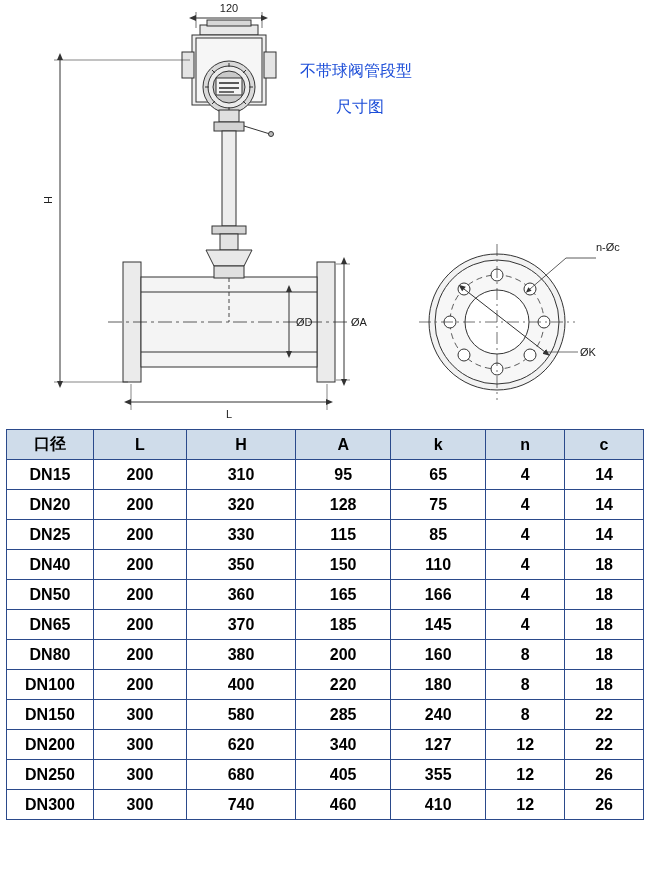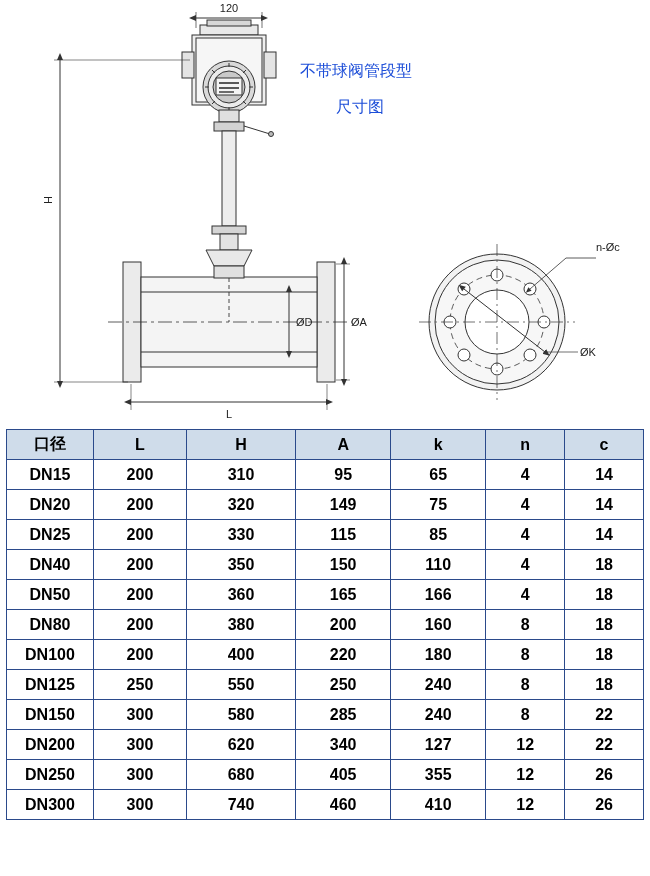--- a/index.html
+++ b/index.html
@@ -232,21 +232,21 @@
           <td>310</td>
           <td>95</td>
           <td>65</td>
           <td>4</td>
           <td>14</td>
         </tr>
       <tr>
           <td>DN20</td>
           <td>200</td>
           <td>320</td>
-          <td>149</td>
+          <td>128</td>
           <td>75</td>
           <td>4</td>
           <td>14</td>
         </tr>
       <tr>
           <td>DN25</td>
           <td>200</td>
           <td>330</td>
           <td>115</td>
           <td>85</td>
@@ -265,43 +265,43 @@
       <tr>
           <td>DN50</td>
           <td>200</td>
           <td>360</td>
           <td>165</td>
           <td>166</td>
           <td>4</td>
           <td>18</td>
         </tr>
       <tr>
+          <td>DN65</td>
+          <td>200</td>
+          <td>370</td>
+          <td>185</td>
+          <td>145</td>
+          <td>4</td>
+          <td>18</td>
+        </tr>
+      <tr>
           <td>DN80</td>
           <td>200</td>
           <td>380</td>
           <td>200</td>
           <td>160</td>
           <td>8</td>
           <td>18</td>
         </tr>
       <tr>
           <td>DN100</td>
           <td>200</td>
           <td>400</td>
           <td>220</td>
           <td>180</td>
-          <td>8</td>
-          <td>18</td>
-        </tr>
-      <tr>
-          <td>DN125</td>
-          <td>250</td>
-          <td>550</td>
-          <td>250</td>
-          <td>240</td>
           <td>8</td>
           <td>18</td>
         </tr>
       <tr>
           <td>DN150</td>
           <td>300</td>
           <td>580</td>
           <td>285</td>
           <td>240</td>
           <td>8</td>

